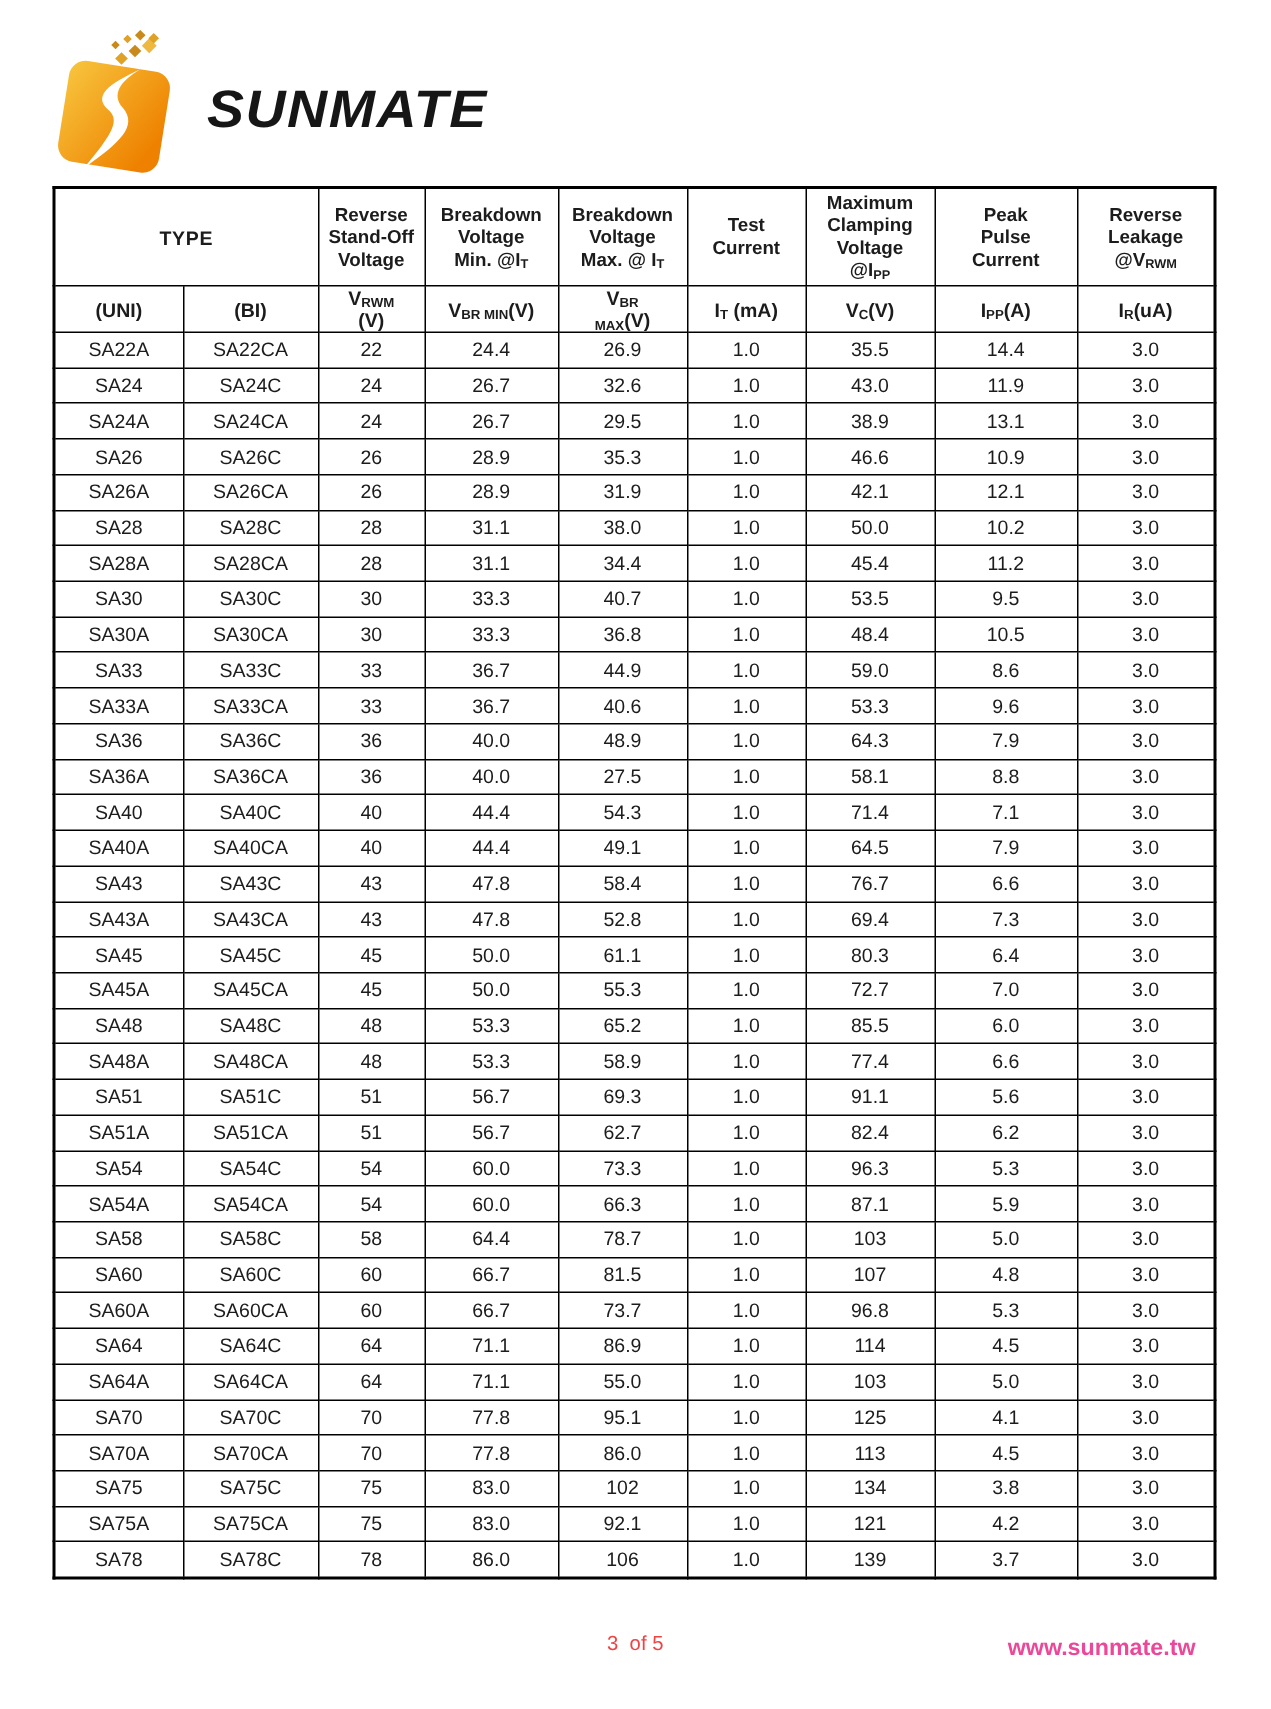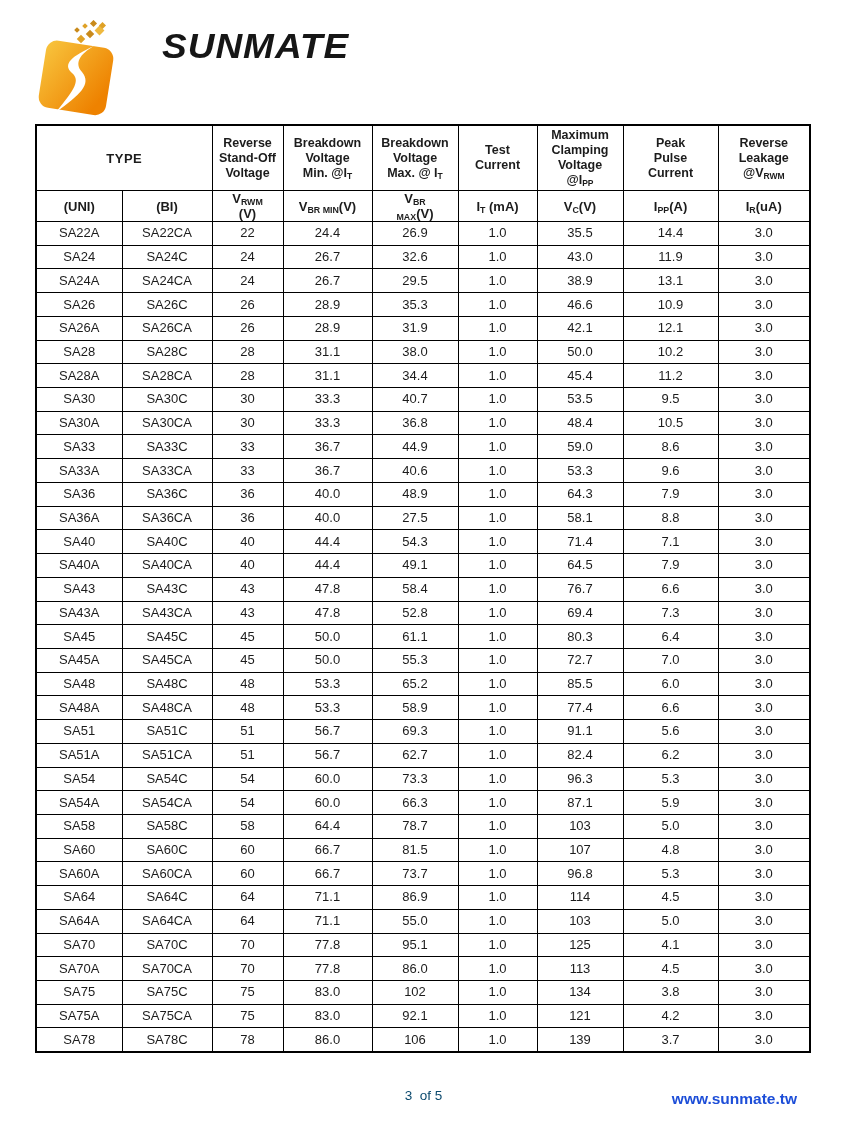--- a/index.html
+++ b/index.html
@@ -12,22 +12,21 @@
     background: #ffffff;
     overflow: hidden;
   }
 
   
   .logo-block {
     position: absolute;
     left: 36px;
     top: 20px;
     display: flex;
-    align-items: flex-start;
-    gap: 24px;
+    align-items: center;
   }
   .logo-mark { width: 92px; height: 100px; display: block; }
   .logo-word {
     font-size: 37px;
     font-weight: bold;
     font-style: italic;
     letter-spacing: 1px;
     color: #161616;
     margin-left: 10px;
     margin-top: 6px;
@@ -73,30 +72,30 @@
   }
   sub { font-size: 0.68em; vertical-align: -0.22em; line-height: 0; letter-spacing: 0; }
 
   
   .footer-page {
     position: absolute;
     left: 0; right: 0;
     top: 1088px;
     text-align: center;
     font-size: 13.5px;
-    color: #0c4a6e;
+    color: #ef4444;
     white-space: pre;
   }
   .footer-site {
     position: absolute;
     right: 50px;
     top: 1090px;
     font-size: 15.5px;
     font-weight: bold;
-    color: #1d4ed8;
+    color: #ec4899;
   }
 </style>
 </head>
 <body>
 
 <div class="page">
 
   <div class="logo-block">
     <svg class="logo-mark" viewBox="0 0 92 100" xmlns="http://www.w3.org/2000/svg">
       <defs>

